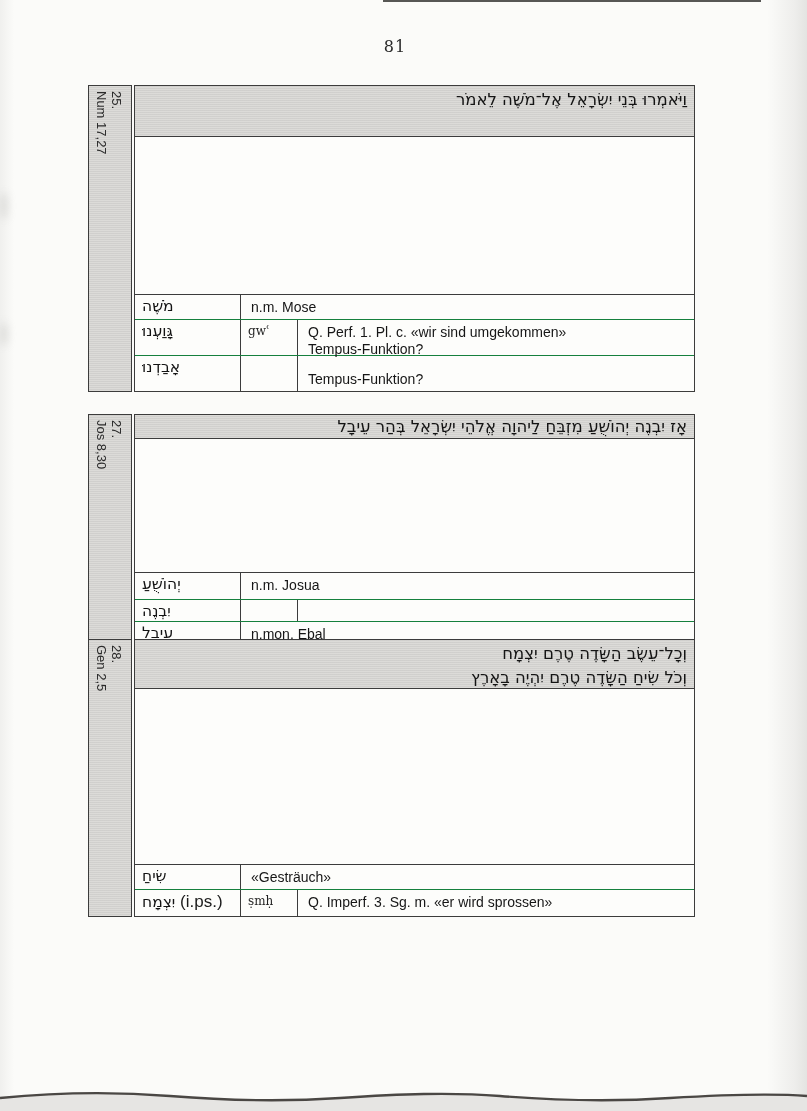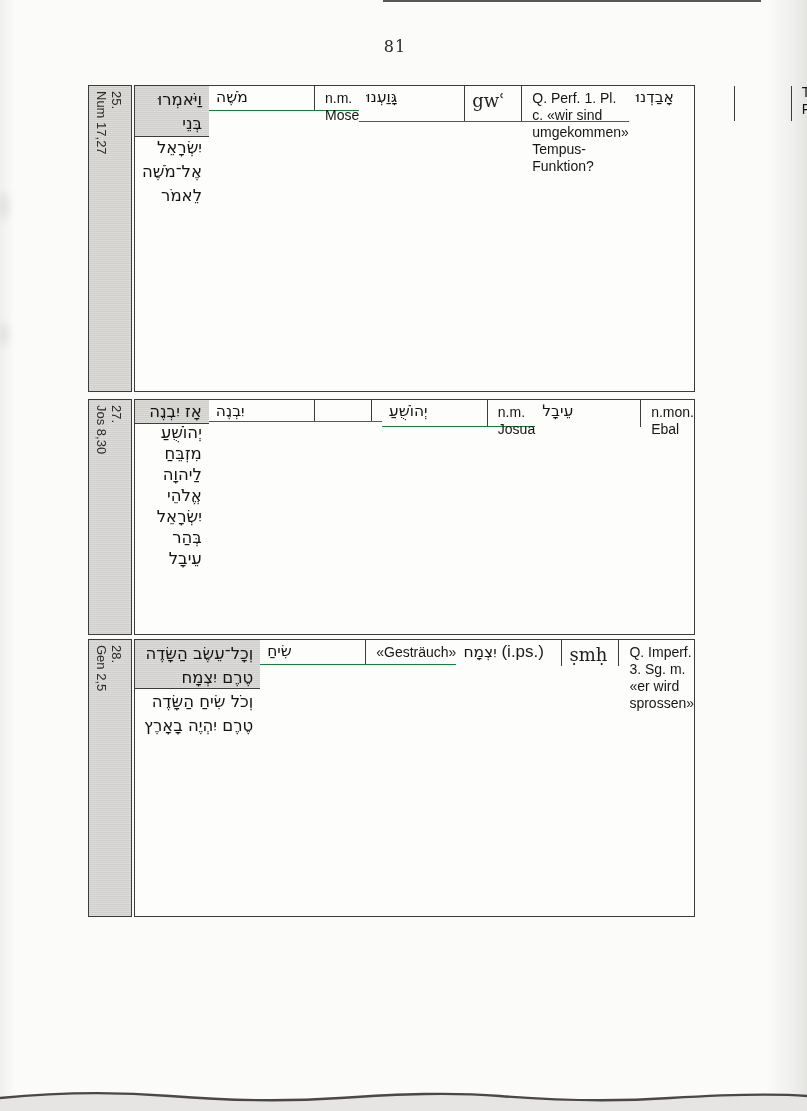--- a/index.html
+++ b/index.html
@@ -25,38 +25,38 @@
   .section{position:absolute;left:88px;width:607px;}
   .side-label{
     position:absolute;left:0;top:0;width:44px;box-sizing:border-box;height:100%;
     background:#d8d7d4;border:1px solid #3c3c3c;
     background-image:repeating-linear-gradient(0deg,rgba(255,255,255,.10) 0 1px,rgba(0,0,0,.035) 1px 2px);
     writing-mode:vertical-rl;
     font-size:13px;line-height:15px;color:#2b2b2b;
     padding:5px 7px 0 0;
   }
   .content{position:absolute;left:46px;top:0;width:561px;box-sizing:border-box;height:100%;
-    border:1px solid #3c3c3c;display:flex;flex-direction:row;background:#fdfdfb;}
+    border:1px solid #3c3c3c;display:flex;flex-direction:column;background:#fdfdfb;}
   .verse-header{
     box-sizing:border-box;background:#d8d7d4;
     background-image:repeating-linear-gradient(0deg,rgba(255,255,255,.10) 0 1px,rgba(0,0,0,.035) 1px 2px);
     direction:rtl;text-align:right;padding:2px 7px 0 7px;
     font-family:"DejaVu Sans",sans-serif;font-size:16.5px;line-height:24px;color:#141414;
     border-bottom:1px solid #3c3c3c;
   }
   .verse-header.single{line-height:21px;padding-top:1px;}
   .answer-space{box-sizing:border-box;background:#fdfdfb;border-bottom:1px solid #3c3c3c;}
   .vrow{box-sizing:border-box;display:flex;border-bottom:1px solid #15803d;}
   .vrow:last-child{border-bottom:none;}
   .cell{box-sizing:border-box;}
   .c-hebrew{width:106px;border-right:1px solid #3c3c3c;padding:2px 0 0 7px;
     font-family:"DejaVu Sans",sans-serif;font-size:15.5px;color:#141414;white-space:nowrap;}
   .c-hebrew .latin-suffix{font-family:"Liberation Sans",sans-serif;font-size:17px;color:#1c1c1c;}
   .c-translit{width:57px;border-right:1px solid #3c3c3c;padding:4px 0 0 7px;
-    font-family:"DejaVu Serif",serif;font-size:18px;color:#1f1f1f;}
+    font-family:"DejaVu Serif",serif;font-size:12px;color:#1f1f1f;}
   .c-gloss{flex:1;padding:4px 0 0 10px;font-size:14px;line-height:17px;color:#161616;}
   .c-gloss.span2{padding-left:10px;}
   .c-gloss.bottom{display:flex;flex-direction:column;justify-content:flex-end;padding-bottom:3px;}
   .gloss-line{display:block;}
 </style>
 </head>
 <body>
 
 <div class="stage">
 
@@ -93,38 +93,38 @@
       <div class="vrow" style="height:35px;">
         <div class="cell c-hebrew">אָבַדְנוּ</div>
         <div class="cell c-translit"></div>
         <div class="cell c-gloss bottom">
           <span class="gloss-line">Tempus-Funktion?</span>
         </div>
       </div>
     </div>
   </div>
 
-  <div class="section" style="top:399px;height:236px;padding-left:38px;">
+  <div class="section" style="top:414px;height:236px;padding-left:38px;">
     <div class="side-label">
       <div>27.</div>
       <div>Jos 8,30</div>
     </div>
     <div class="content">
       <div class="verse-header single" style="height:24px;">
         <div>אָז יִבְנֶה יְהוֹשֻׁעַ מִזְבֵּחַ לַיהוָה אֱלֹהֵי יִשְׂרָאֵל בְּהַר עֵיבָל</div>
       </div>
       <div class="answer-space" style="height:134px;"></div>
+      <div class="vrow" style="height:27px;">
+        <div class="cell c-hebrew">יְהוֹשֻׁעַ</div>
+        <div class="cell c-gloss span2">n.m. Josua</div>
+      </div>
       <div class="vrow" style="height:22px;">
         <div class="cell c-hebrew">יִבְנֶה</div>
         <div class="cell c-translit"></div>
         <div class="cell c-gloss"></div>
-      </div>
-      <div class="vrow" style="height:27px;">
-        <div class="cell c-hebrew">יְהוֹשֻׁעַ</div>
-        <div class="cell c-gloss span2">n.m. Josua</div>
       </div>
       <div class="vrow" style="height:27px;">
         <div class="cell c-hebrew">עֵיבָל</div>
         <div class="cell c-gloss span2">n.mon. Ebal</div>
       </div>
     </div>
   </div>
 
   <div class="section" style="top:639px;height:278px;">
     <div class="side-label">

